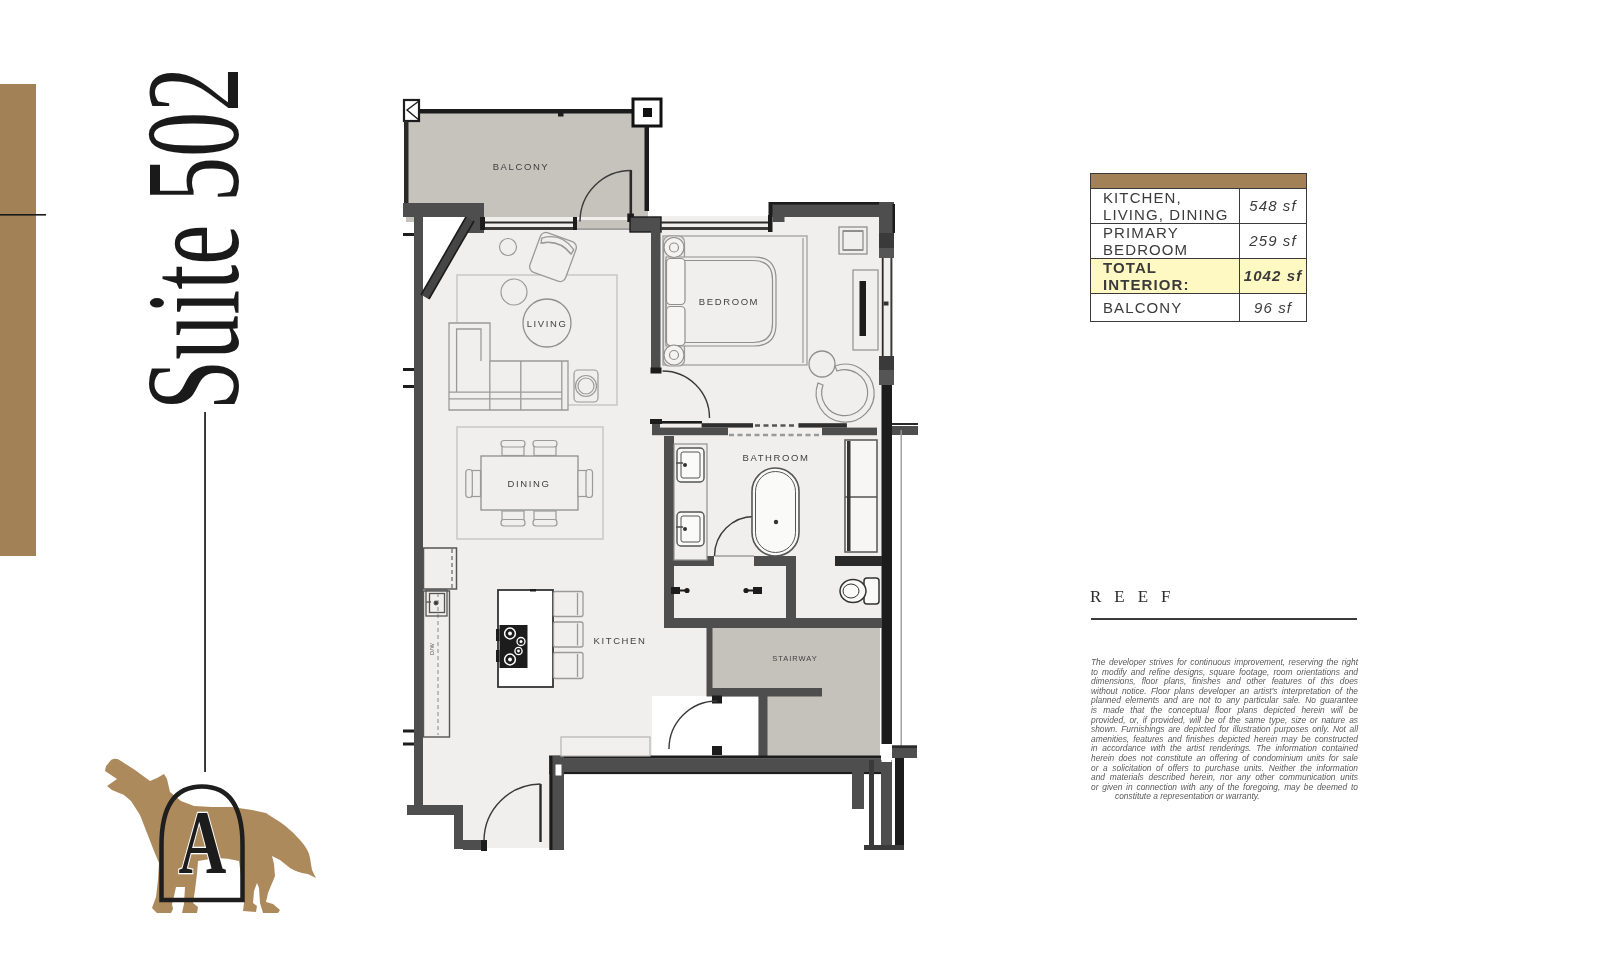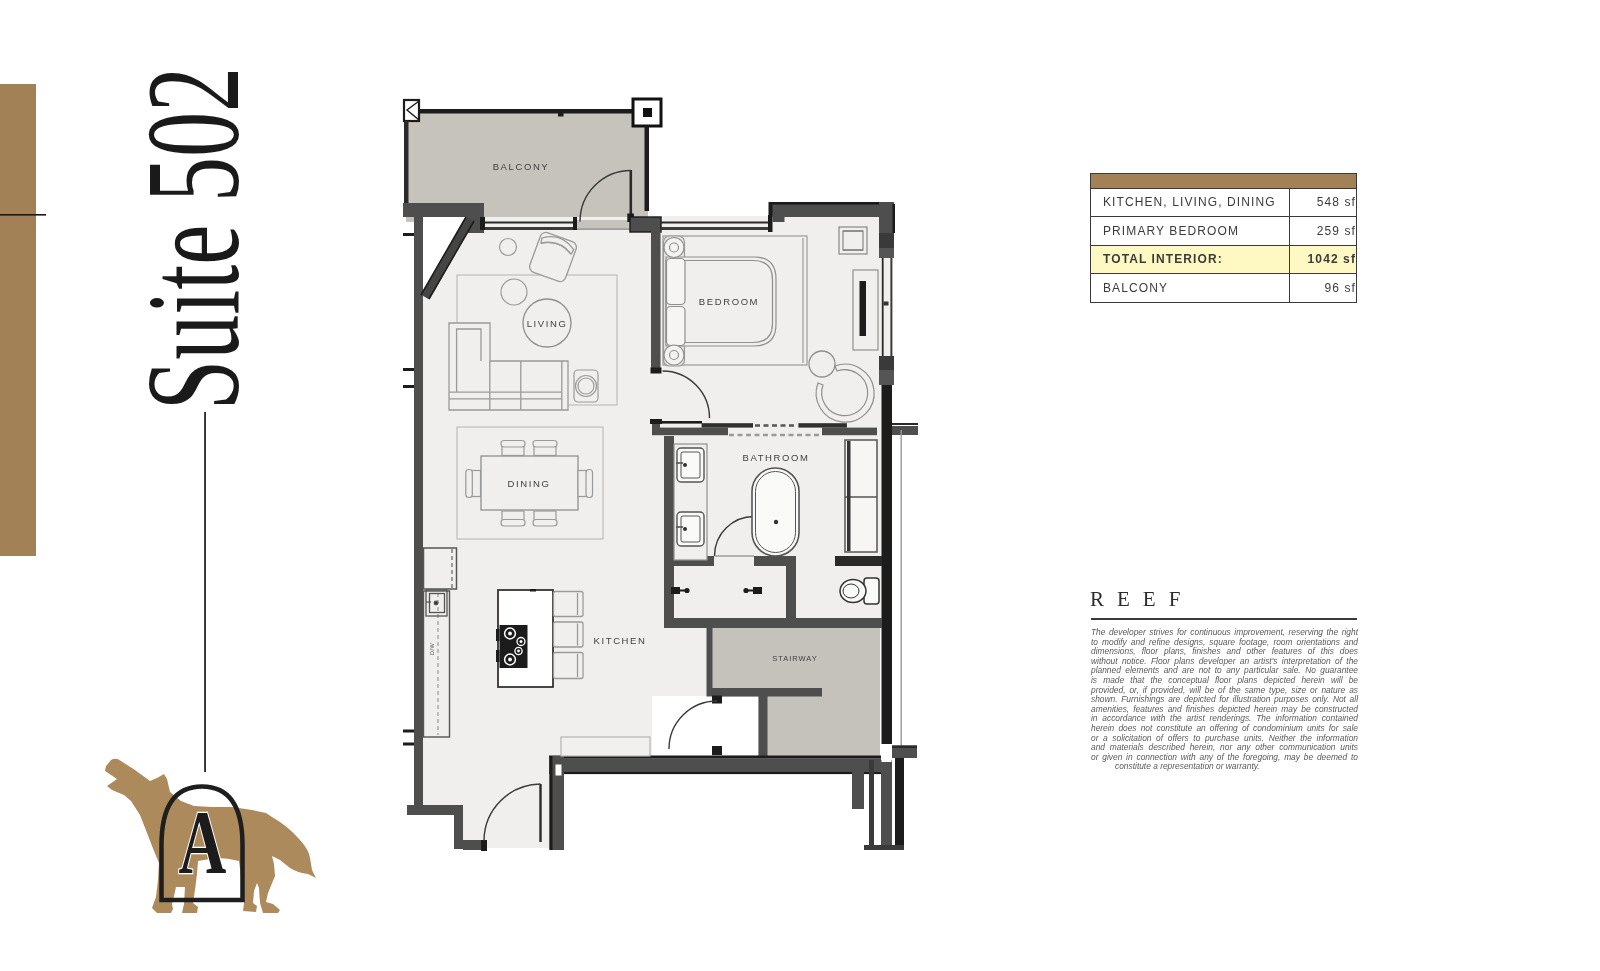--- a/index.html
+++ b/index.html
@@ -3,30 +3,30 @@
 <meta charset="utf-8">
 <style>
   html,body{margin:0;padding:0;}
   body{width:1600px;height:971px;background:#ffffff;position:relative;overflow:hidden;
        font-family:"Liberation Sans",sans-serif;}
   .abs{position:absolute;}
   #suite{left:-57px;top:196px;width:500px;height:89px;line-height:89px;
          font-family:"Liberation Serif",serif;font-size:133px;color:#1a1a1a;
          transform:rotate(-90deg) scaleX(0.678);transform-origin:center;white-space:nowrap;
          text-align:center;}
-  #areatable{left:1090px;top:173px;width:267px;border-collapse:collapse;
-             font-size:12px;color:#3b3b3b;letter-spacing:1.1px;}
+  #areatable{left:1090px;top:173px;width:217px;border-collapse:collapse;
+             font-size:15px;color:#3b3b3b;letter-spacing:1.1px;}
   #areatable td{border:1px solid #3a3a3a;height:27.6px;padding:0 0 0 12px;}
-  #areatable td.v{text-align:right;padding:0;width:66px;}
+  #areatable td.v{text-align:center;padding:0;width:66px;font-style:italic;}
   #areatable tr.hdr td{background:#a38156;height:13.5px;border-bottom:1px solid #3a3a3a;}
   #areatable tr.tot td{background:#fef9c3;font-weight:bold;}
   #reef{left:1090px;top:587px;width:268px;font-family:"Liberation Serif",serif;
-        font-size:21px;letter-spacing:13px;color:#2c2c2c;}
+        font-size:17px;letter-spacing:13px;color:#2c2c2c;}
   #reefline{left:1091px;top:618px;width:266px;height:2px;background:#3a3a3a;}
-  #disclaimer{left:1091px;top:628px;width:267px;font-size:8.4px;line-height:9.6px;
+  #disclaimer{left:1091px;top:658px;width:267px;font-size:8.4px;line-height:9.6px;
               color:#595959;font-style:italic;}
   #disclaimer div{text-align:justify;text-align-last:justify;}
   #disclaimer div.last{text-align-last:left;margin-left:24px;}
 </style>
 </head>
 <body>
 
 <svg class="abs" style="left:0;top:0" width="1600" height="971" viewBox="0 0 1600 971">
 
   <rect x="0" y="84" width="36" height="472" fill="#a38156"></rect>

